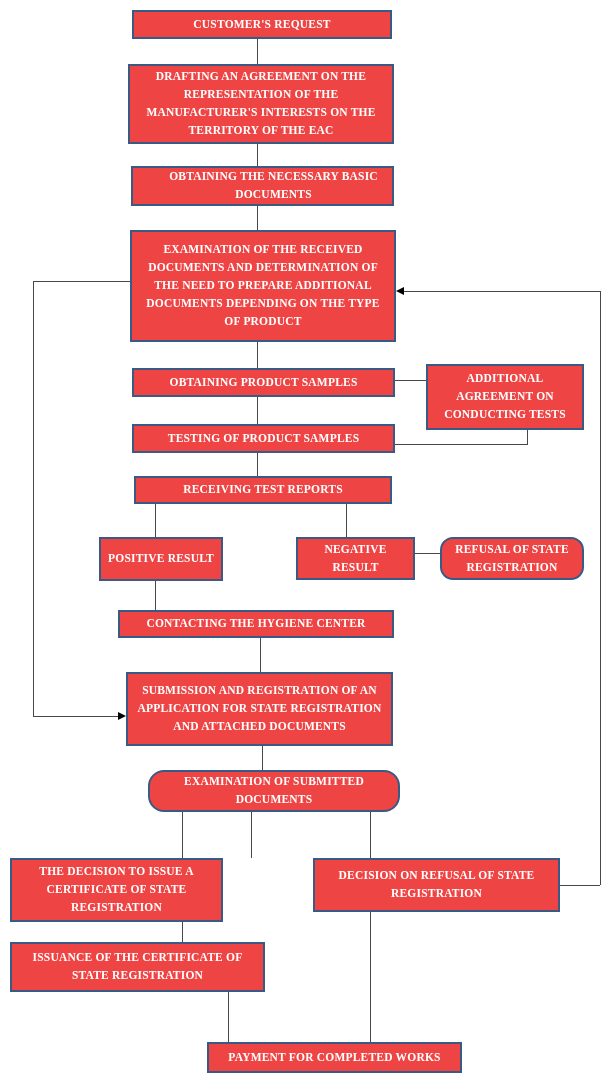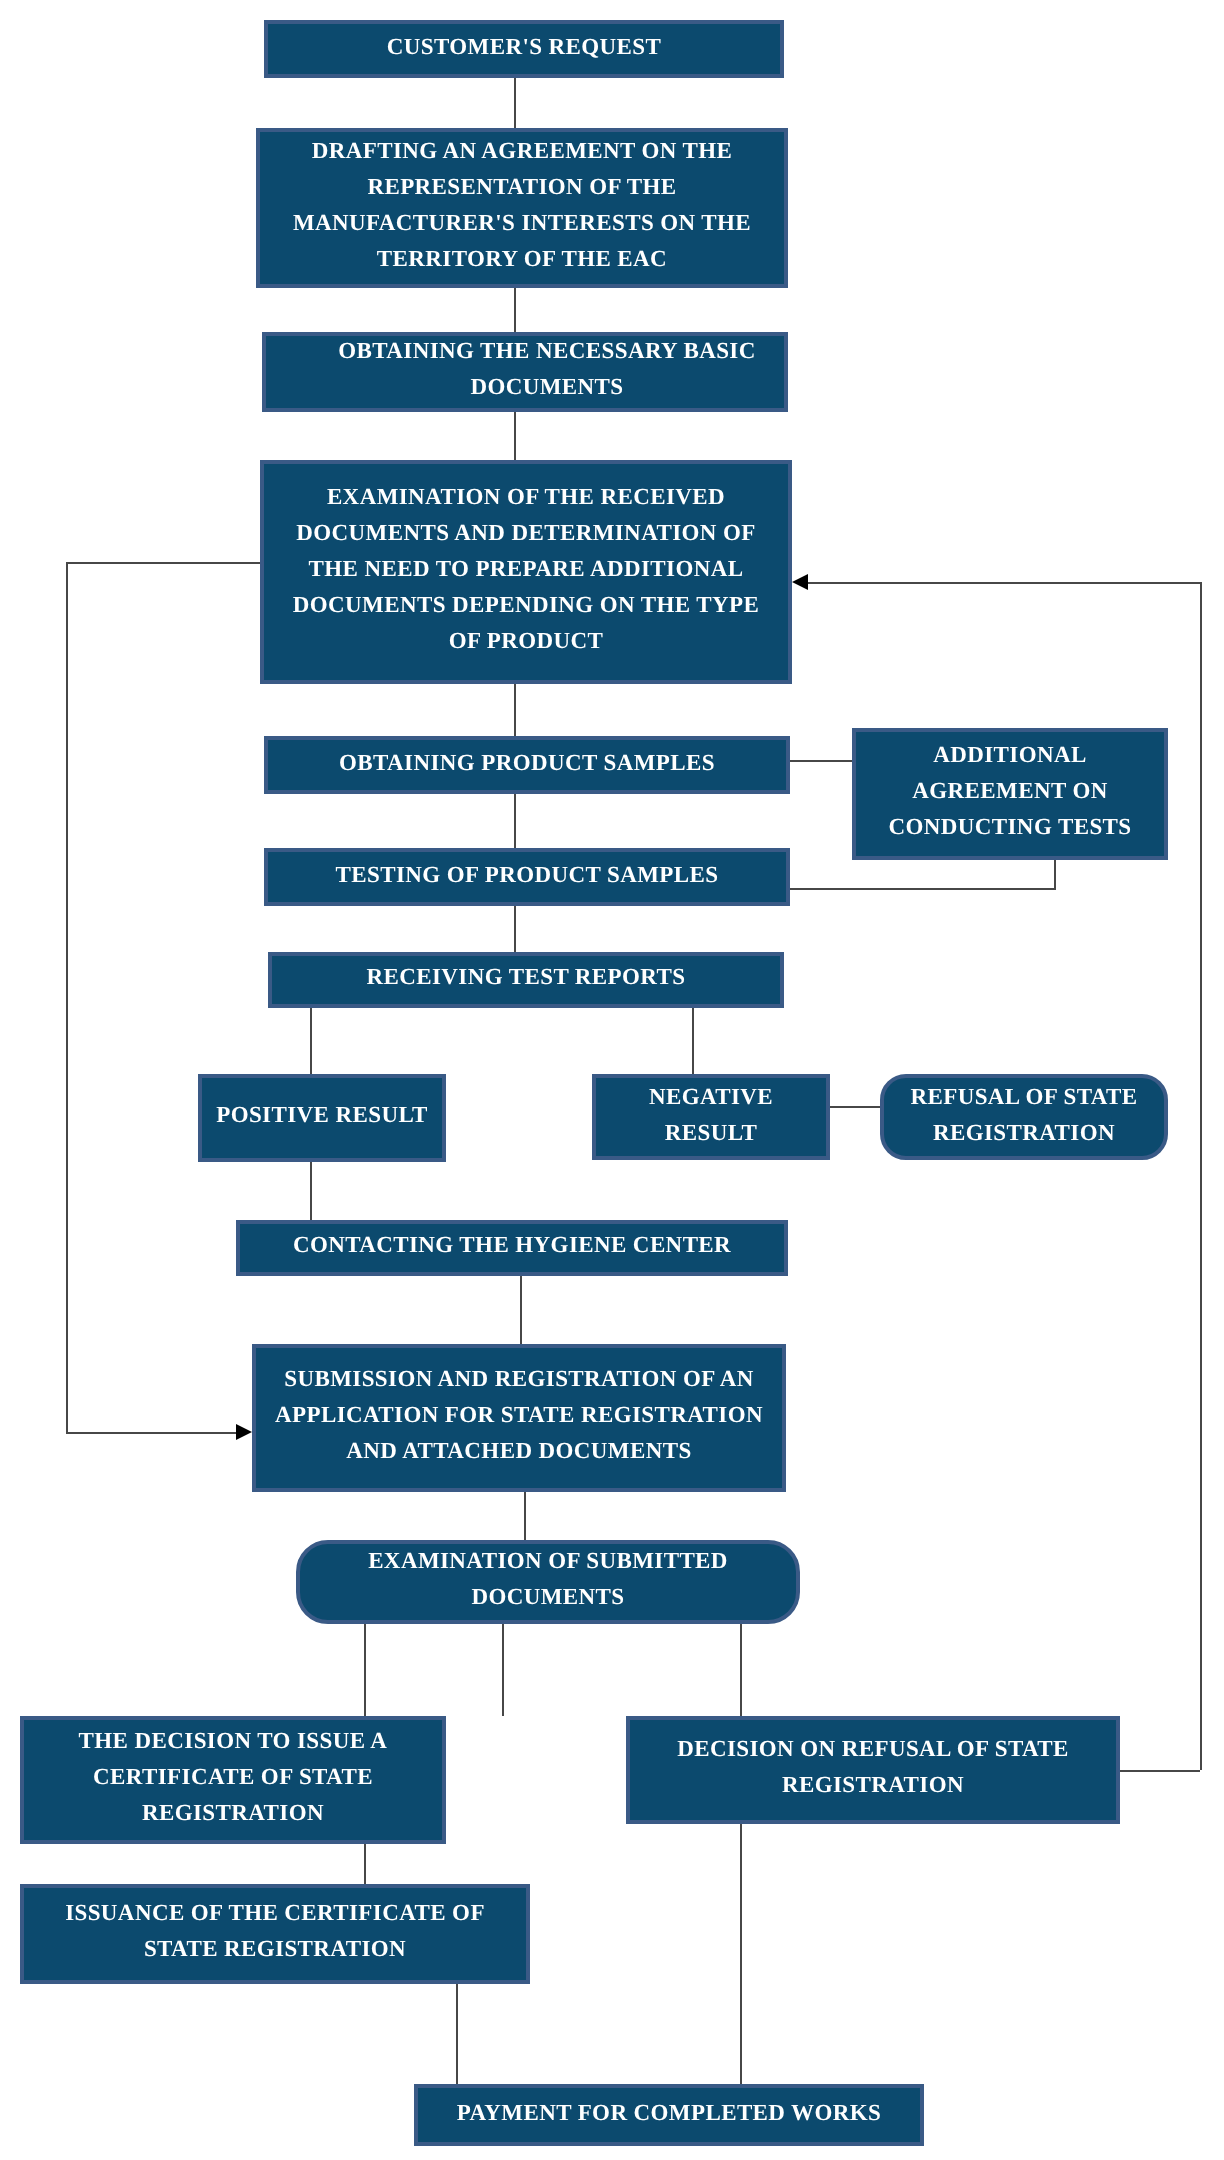--- a/index.html
+++ b/index.html
@@ -7,21 +7,21 @@
     position: relative;
     width: 612px;
     height: 1080px;
     background: #ffffff;
     font-family: "Liberation Serif", serif;
     overflow: hidden;
   }
   .node {
     position: absolute;
     box-sizing: border-box;
-    background: #0c4a6e;
+    background: #ef4444;
     border: 2px solid #3a5a86;
     color: #ffffff;
     font-weight: bold;
     font-size: 11.5px;
     line-height: 1.55;
     text-align: center;
     display: flex;
     align-items: center;
     justify-content: center;
     padding: 2px 6px;

